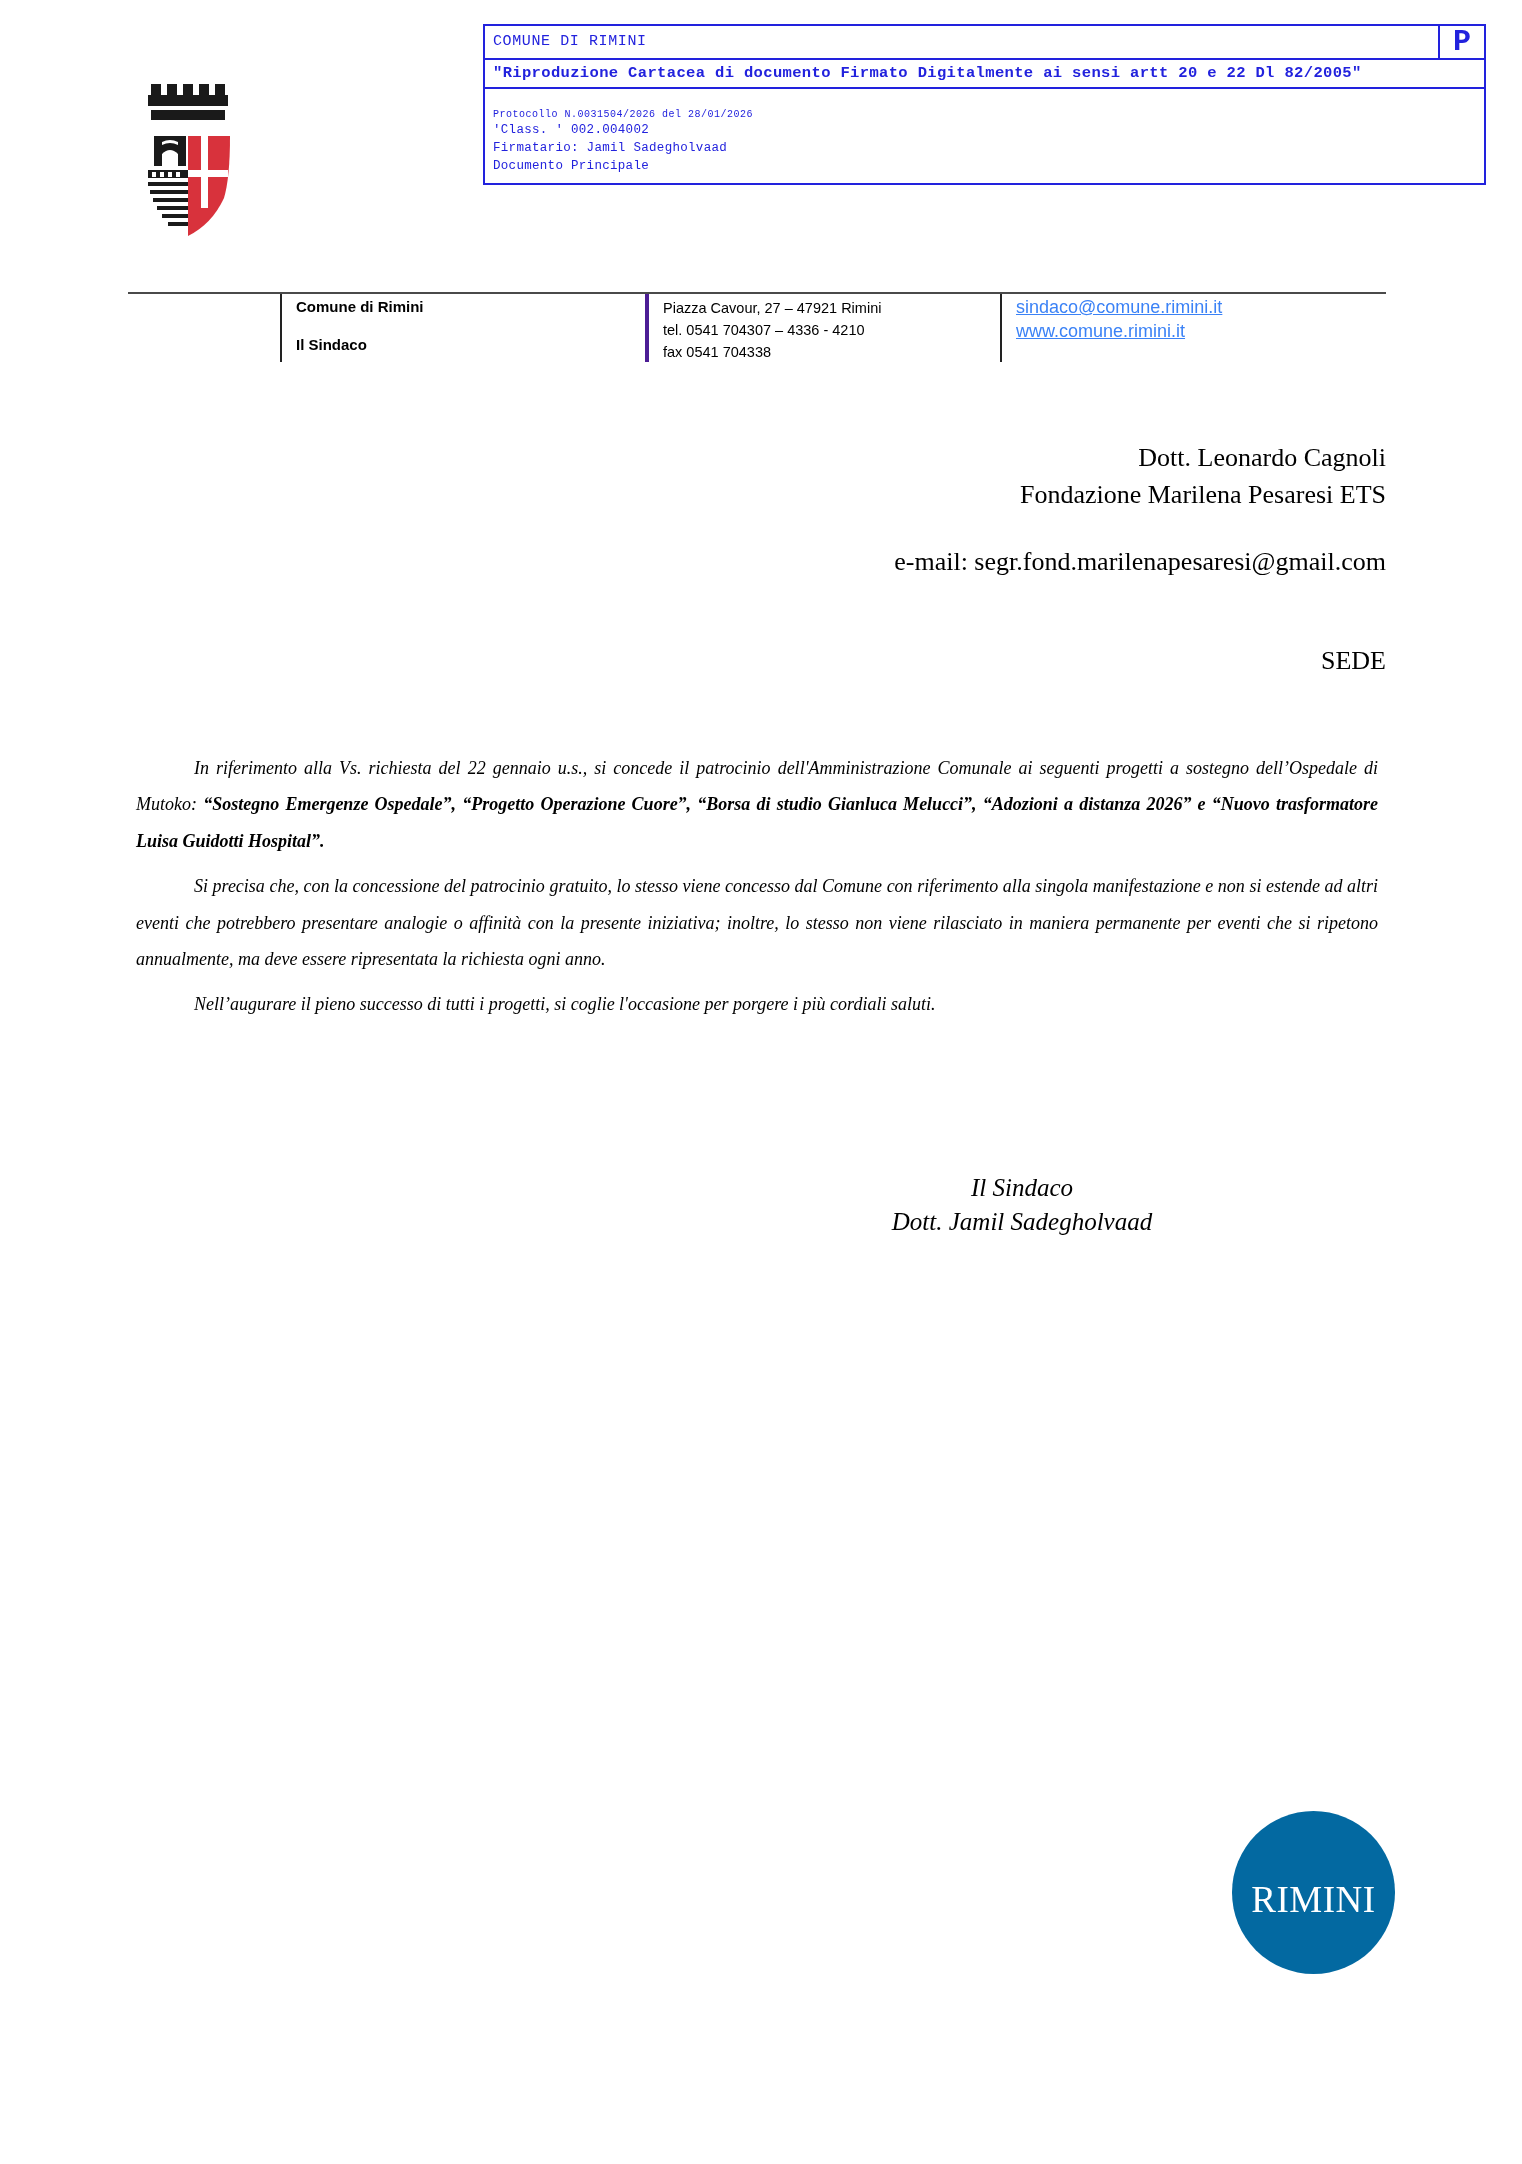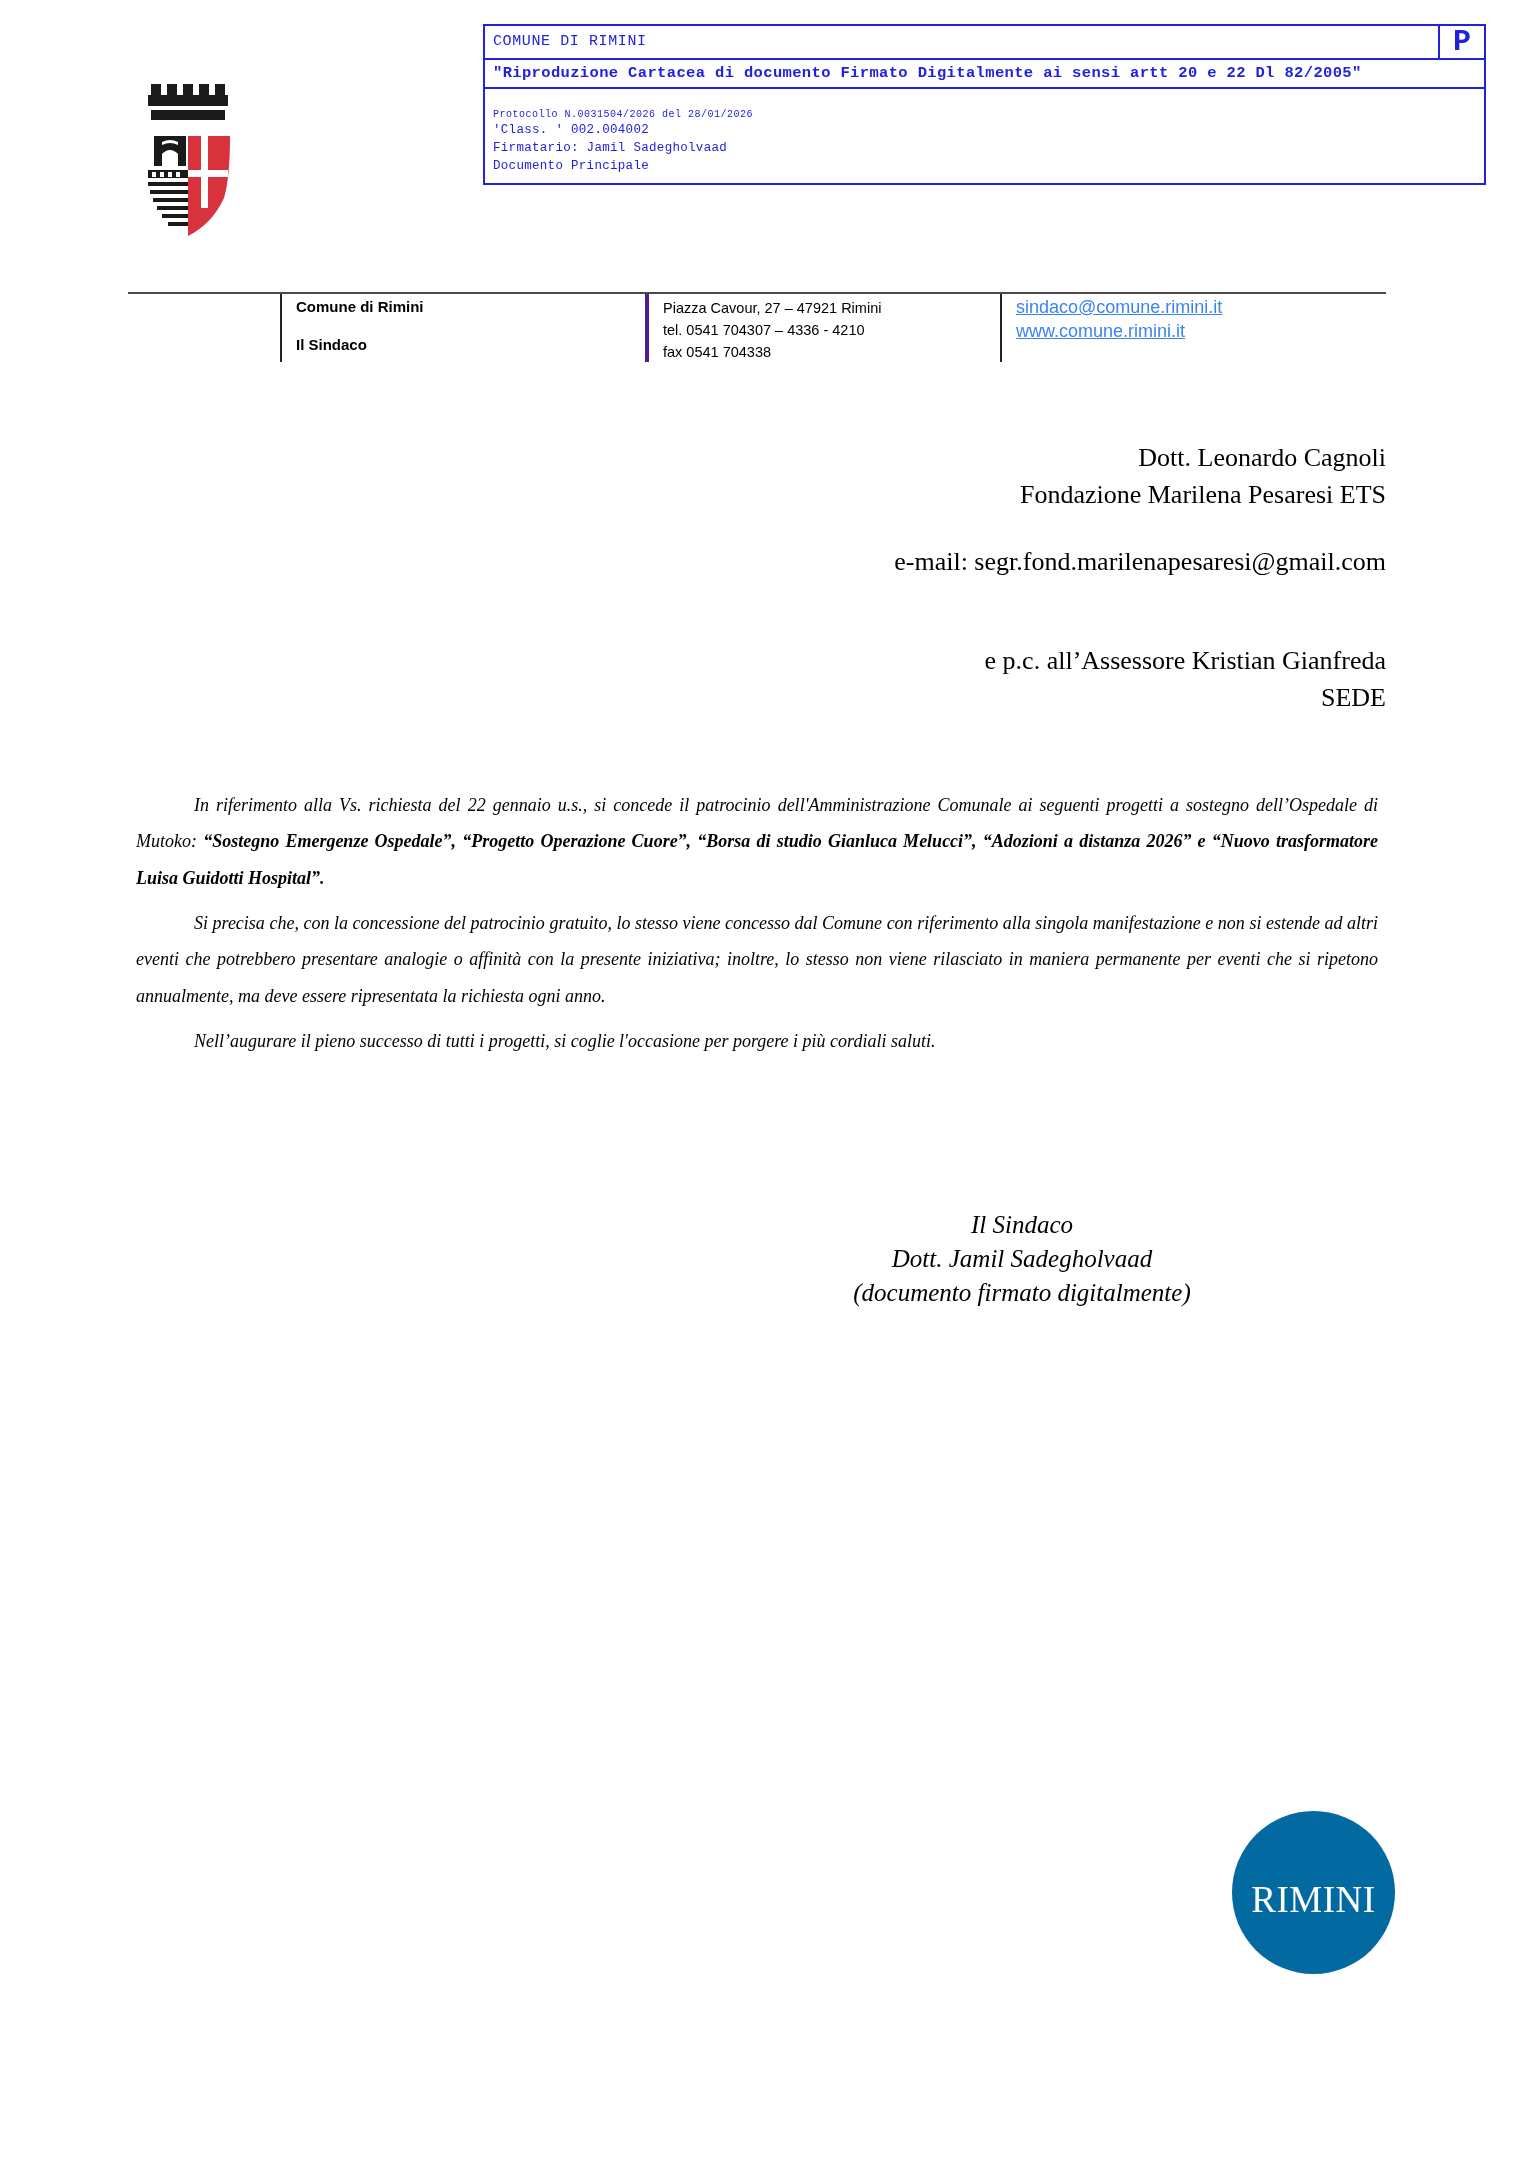--- a/index.html
+++ b/index.html
@@ -283,34 +283,32 @@
 </div>
 
 <div id="letter">
 
   <div class="addressee-block">
     <div>Dott. Leonardo Cagnoli</div>
     <div>Fondazione Marilena Pesaresi ETS</div>
     <div class="addr-gap-email"></div>
     <div>e-mail: segr.fond.marilenapesaresi@gmail.com</div>
     <div class="addr-gap-pc"></div>
-    <div>e p.c. all’Assessore Kristian Gianfreda</div>
     <div>SEDE</div>
   </div>
 
   <div style="height:62px"></div>
 
   <p class="body-par"><span>In riferimento alla Vs. richiesta del 22 gennaio u.s., si concede il patrocinio dell'Amministrazione Comunale ai seguenti progetti a sostegno dell’Ospedale di Mutoko: </span><span class="body-strong">“Sostegno Emergenze Ospedale”, “Progetto Operazione Cuore”, “Borsa di studio Gianluca Melucci”, “Adozioni a distanza 2026” e “Nuovo trasformatore Luisa Guidotti Hospital”.</span></p>
 
   <p class="body-par">Si precisa che, con la concessione del patrocinio gratuito, lo stesso viene concesso dal Comune con riferimento alla singola manifestazione e non si estende ad altri eventi che potrebbero presentare analogie o affinità con la presente iniziativa; inoltre, lo stesso non viene rilasciato in maniera permanente per eventi che si ripetono annualmente, ma deve essere ripresentata la richiesta ogni anno.</p>
 
   <p class="body-par">Nell’augurare il pieno successo di tutti i progetti, si coglie l'occasione per porgere i più cordiali saluti.</p>
 
   <div class="sign-block">
     <div>Il Sindaco</div>
     <div>Dott. Jamil Sadegholvaad</div>
-    <div>(documento firmato digitalmente)</div>
   </div>
 </div>
 
 <div id="rimini-logo">
   <span class="logo-text">RIMINI</span>
 </div>
 
 </body></html>

